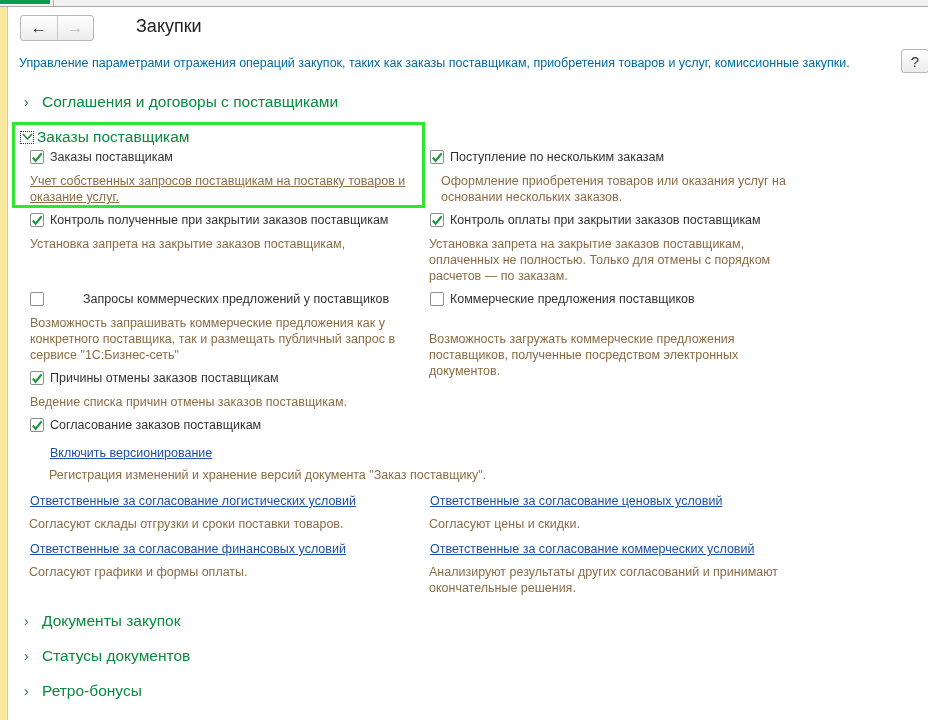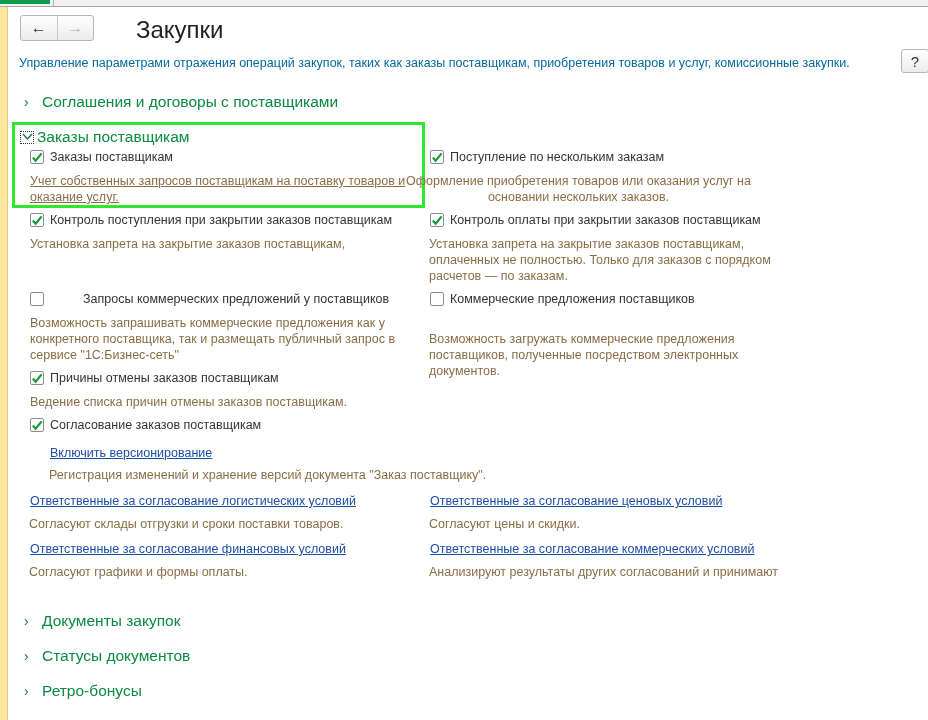--- a/index.html
+++ b/index.html
@@ -10,21 +10,21 @@
   }
   .topstrip { position:absolute; left:0; top:0; width:928px; height:6px; background:#f2f2f2; border-bottom:1px solid #a8a8a8; }
   .topstrip .tabind { position:absolute; left:0; top:0; width:50px; height:4px; background:#0f9a4d; }
   .topstrip .tabsep { position:absolute; left:53px; top:0; width:1px; height:6px; background:#b0b0b0; }
   .leftbar { position:absolute; left:0; top:7px; width:7px; height:713px; background:#fbe8a0; border-right:1px solid #e0cc7a; }
 
   .navbtns { position:absolute; left:20px; top:15px; width:72px; height:24px; border:1px solid #b6b6b6; border-radius:3px; background:linear-gradient(#ffffff,#ececec); display:flex; }
   .navbtn { flex:1; display:flex; align-items:center; justify-content:center; font-size:16px; cursor:pointer; }
   .navbtn.back { color:#333; border-right:1px solid #c6c6c6; }
   .navbtn.fwd { color:#b8b8b8; }
-  .page-title { position:absolute; left:136px; top:16px; font-size:24px; color:#222; }
+  .page-title { position:absolute; left:136px; top:16px; font-size:18px; color:#222; }
 
   .page-desc { position:absolute; left:19px; top:56px; font-size:12.5px; color:#0369a1; }
   .help-btn { position:absolute; left:901px; top:49px; width:28px; height:24px; border:1px solid #b6b6b6; border-radius:3px; background:linear-gradient(#ffffff,#ececec); font-size:15px; display:flex; align-items:center; justify-content:center; color:#333; box-sizing:border-box; }
 
   .group-header { position:absolute; display:flex; align-items:center; color:#0a8a3f; font-size:15.5px; cursor:pointer; }
   .group-header .chev { width:14px; font-size:14px; color:#1c7a3d; margin-right:4px; }
   .chev-box { width:14px; height:13px; border:1px dotted #333; display:flex; align-items:center; justify-content:center; margin-right:3px; box-sizing:border-box; }
 
   .highlight { position:absolute; left:12px; top:122px; width:413px; height:86px; border:3px solid #2ee82e; box-sizing:border-box; }
 
@@ -86,48 +86,48 @@
 </div>
 
 <div class="cb-row" style="left:430px; top:150px;">
   <span class="cb">
       <svg viewBox="0 0 13 13">
         <path d="M2 6.5 L5 10 L11.5 2" stroke="#1a9a3a" stroke-width="2.4" fill="none"></path>
       </svg>
     </span>
   <span>Поступление по нескольким заказам</span>
 </div>
-<div class="desc" style="left:406px; top:173px;text-align:center;">
+<div class="desc" style="left:441px; top:173px;">
   <div>Оформление приобретения товаров или оказания услуг на</div>
   <div>основании нескольких заказов.</div>
 </div>
 
 <div class="cb-row" style="left:30px; top:213px;">
   <span class="cb">
       <svg viewBox="0 0 13 13">
         <path d="M2 6.5 L5 10 L11.5 2" stroke="#1a9a3a" stroke-width="2.4" fill="none"></path>
       </svg>
     </span>
-  <span>Контроль поступления при закрытии заказов поставщикам</span>
+  <span>Контроль полученные при закрытии заказов поставщикам</span>
 </div>
 <div class="desc" style="left:30px; top:236px;">
   <div>Установка запрета на закрытие заказов поставщикам,</div>
 </div>
 
 <div class="cb-row" style="left:430px; top:213px;">
   <span class="cb">
       <svg viewBox="0 0 13 13">
         <path d="M2 6.5 L5 10 L11.5 2" stroke="#1a9a3a" stroke-width="2.4" fill="none"></path>
       </svg>
     </span>
   <span>Контроль оплаты при закрытии заказов поставщикам</span>
 </div>
 <div class="desc" style="left:429px; top:236px;">
   <div>Установка запрета на закрытие заказов поставщикам,</div>
-  <div>оплаченных не полностью. Только для заказов с порядком</div>
+  <div>оплаченных не полностью. Только для отмены с порядком</div>
   <div>расчетов — по заказам.</div>
 </div>
 
 <div class="cb-row" style="left:30px; top:292px;gap:33px;">
   <span class="cb"></span>
   <span>Запросы коммерческих предложений у поставщиков</span>
 </div>
 <div class="desc" style="left:30px; top:315px;">
   <div>Возможность запрашивать коммерческие предложения как у</div>
   <div>конкретного поставщика, так и размещать публичный запрос в</div>
@@ -179,20 +179,21 @@
 </div>
 
 <div class="link" style="left:30px; top:542px;">Ответственные за согласование финансовых условий</div>
 <div class="desc" style="left:29px; top:564px;">
   <div>Согласуют графики и формы оплаты.</div>
 </div>
 
 <div class="link" style="left:430px; top:542px;">Ответственные за согласование коммерческих условий</div>
 <div class="desc" style="left:429px; top:564px;">
   <div>Анализируют результаты других согласований и принимают</div>
+  <div>окончательные решения.</div>
 </div>
 
 <div class="group-header" style="left:24px; top:612px;">
   <span class="chev">›</span>
   <span>Документы закупок</span>
 </div>
 <div class="group-header" style="left:24px; top:647px;">
   <span class="chev">›</span>
   <span>Статусы документов</span>
 </div>

